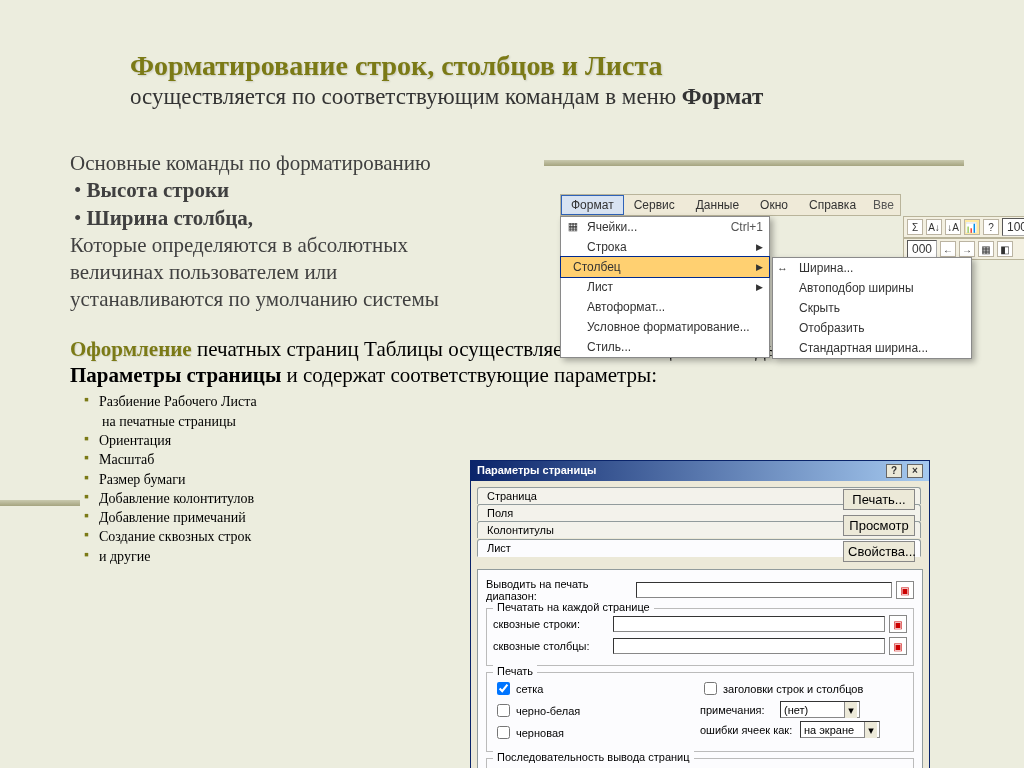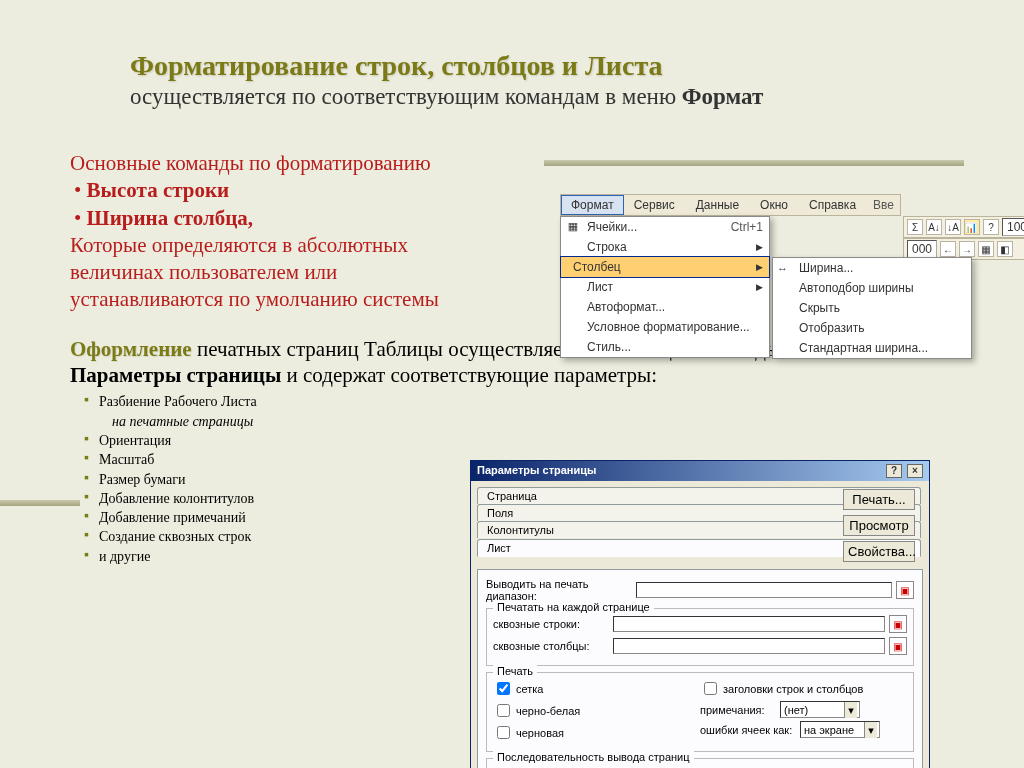--- a/index.html
+++ b/index.html
@@ -47,21 +47,21 @@
   }
 
   .mid-row {
     display: flex;
     margin-top: 40px;
     align-items: flex-start;
   }
   .mid-left {
     width: 420px;
     font-size: 21px;
-    color: #b91c1c;
+    color: #404040;
     line-height: 1.3;
   }
   .mid-left .bullet { margin-left: 4px; }
   .mid-left .bullet strong { font-weight: bold; }
 
   .menu-shot {
     position: absolute;
     top: 194px;
     left: 560px;
     font-family: Arial, sans-serif;
@@ -171,21 +171,21 @@
   }
   .bullets .bi::before {
     content: "▪";
     color: #7b7a16;
     margin-right: 10px;
     font-size: 14px;
     position: relative;
     top: -2px;
   }
   .bullets .bi { margin-left: 6px; }
-  .bullets .cont { margin-left: 34px; font-style: italic; }
+  .bullets .cont { margin-left: 24px; }
 
   
   .dialog {
     position: absolute;
     top: 460px;
     left: 470px;
     width: 460px;
     font-family: Arial, sans-serif;
     font-size: 11px;
     background: #ece9d8;

